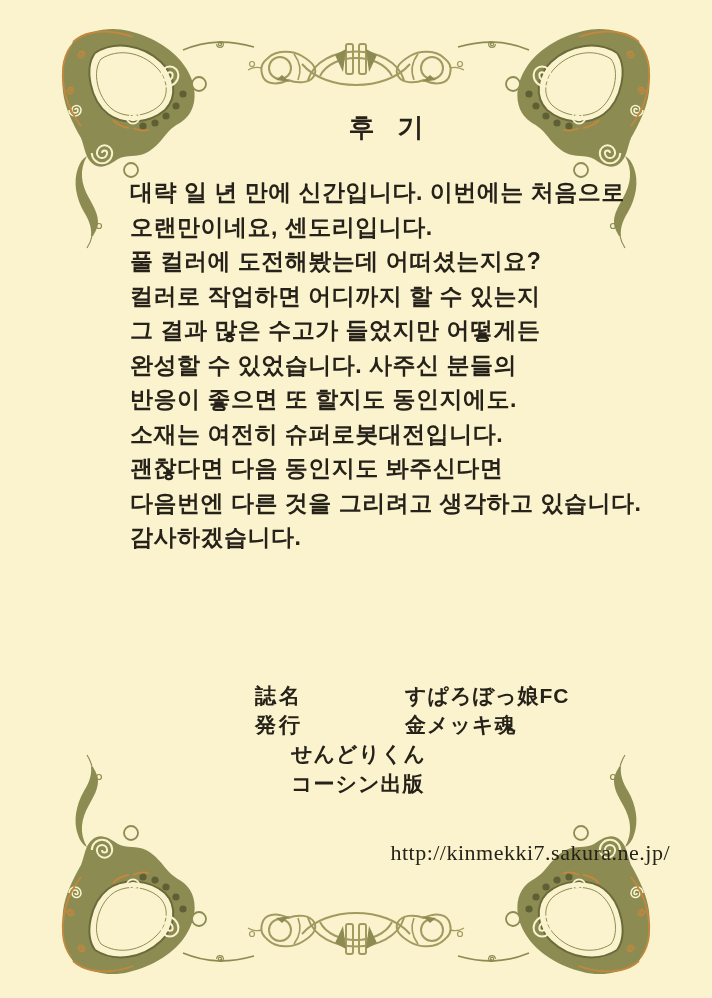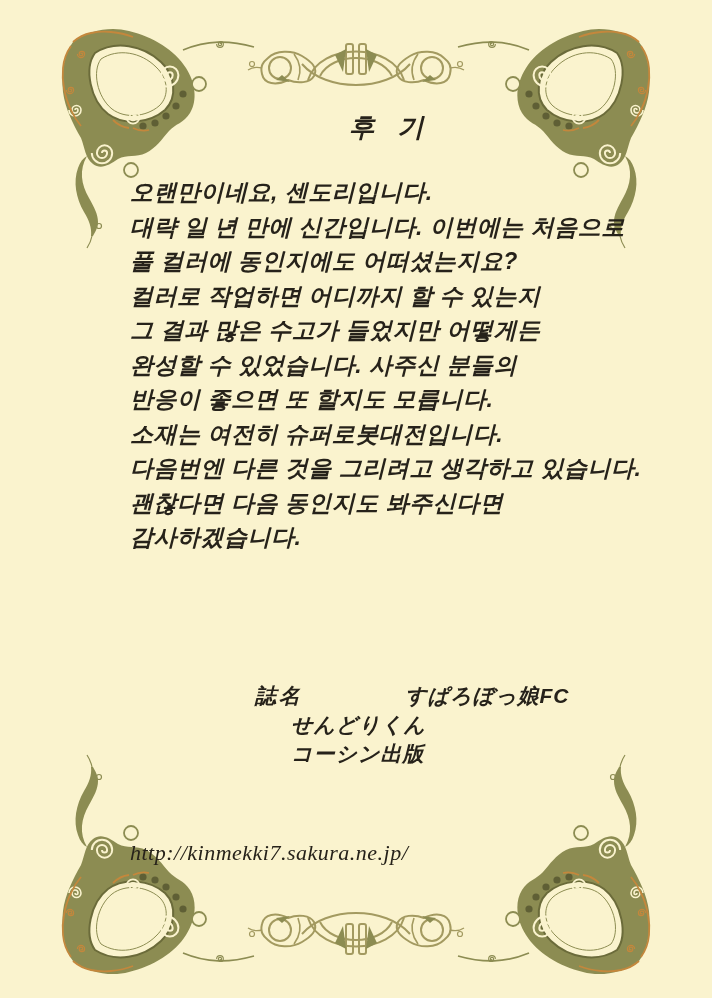--- a/index.html
+++ b/index.html
@@ -12,21 +12,20 @@
   }
   html,body{margin:0;padding:0;}
   body{background:#e8e8e8;font-family:"Liberation Sans","DejaVu Sans",sans-serif;}
   .page{
     position:relative;
     width:712px;height:998px;
     background:var(--bg);
     overflow:hidden;
     margin:0 auto;
     color:var(--ink);
-    font-style:italic;
   }
   .ornament{position:absolute;pointer-events:none;}
   .ornament svg{display:block;}
   .corner{width:240px;height:232px;}
   .corner.tl{left:15px;top:20px;}
   .corner.tr{left:457px;top:20px;transform:scaleX(-1);}
   .corner.bl{left:15px;bottom:15px;transform:scaleY(-1);}
   .corner.br{left:457px;bottom:15px;transform:scale(-1,-1);}
   .band{width:220px;height:70px;}
   .band.top{left:246px;top:24px;}
@@ -58,21 +57,21 @@
     line-height:29.2px;
     white-space:nowrap;
   }
   .colophon .label{
     width:114px;
     letter-spacing:3px;
   }
   .colophon .value{letter-spacing:1px;margin-left:36px;}
   .url{
     position:absolute;left:0;top:840px;width:540px;
-    text-align:left;
+    text-align:right;
     font-family:"Liberation Serif","DejaVu Serif",serif;
     font-size:22px;
     letter-spacing:0.5px;
   }
 </style>
 </head>
 <body>
 
 <svg width="0" height="0" style="position:absolute" aria-hidden="true">
   <defs>
@@ -188,39 +187,41 @@
   <div class="ornament band bottom">
     <svg width="220" height="70" viewBox="0 0 220 70">
         <use href="#band-art"></use>
       </svg>
   </div>
 
   <div class="content">
     <h1 class="title">후 기</h1>
 
     <div class="bodytext">
+      <div class="line">대략 일 년 만에 신간입니다. 이번에는 처음으로</div>
       <div class="line">오랜만이네요, 센도리입니다.</div>
-      <div class="line">대략 일 년 만에 신간입니다. 이번에는 처음으로</div>
-      <div class="line">풀 컬러에 동인지에도 어떠셨는지요?</div>
+      <div class="line">풀 컬러에 도전해봤는데 어떠셨는지요?</div>
       <div class="line">컬러로 작업하면 어디까지 할 수 있는지</div>
       <div class="line">그 결과 많은 수고가 들었지만 어떻게든</div>
       <div class="line">완성할 수 있었습니다. 사주신 분들의</div>
-      <div class="line">반응이 좋으면 또 할지도 모릅니다.</div>
+      <div class="line">반응이 좋으면 또 할지도 동인지에도.</div>
       <div class="line">소재는 여전히 슈퍼로봇대전입니다.</div>
+      <div class="line">괜찮다면 다음 동인지도 봐주신다면</div>
       <div class="line">다음번엔 다른 것을 그리려고 생각하고 있습니다.</div>
-      <div class="line">괜찮다면 다음 동인지도 봐주신다면</div>
       <div class="line">감사하겠습니다.</div>
     </div>
 
     <div class="colophon">
       <div class="row">
         <span class="label">誌名</span>
         <span class="value">すぱろぼっ娘FC</span>
       </div>
       <div class="row">
+        <span class="label">発行</span>
+        <span class="value">金メッキ魂</span>
       </div>
       <div class="row">
         <span class="value">せんどりくん</span>
       </div>
       <div class="row">
         <span class="value">コーシン出版</span>
       </div>
     </div>
 
     <div class="url">http://kinmekki7.sakura.ne.jp/</div>

